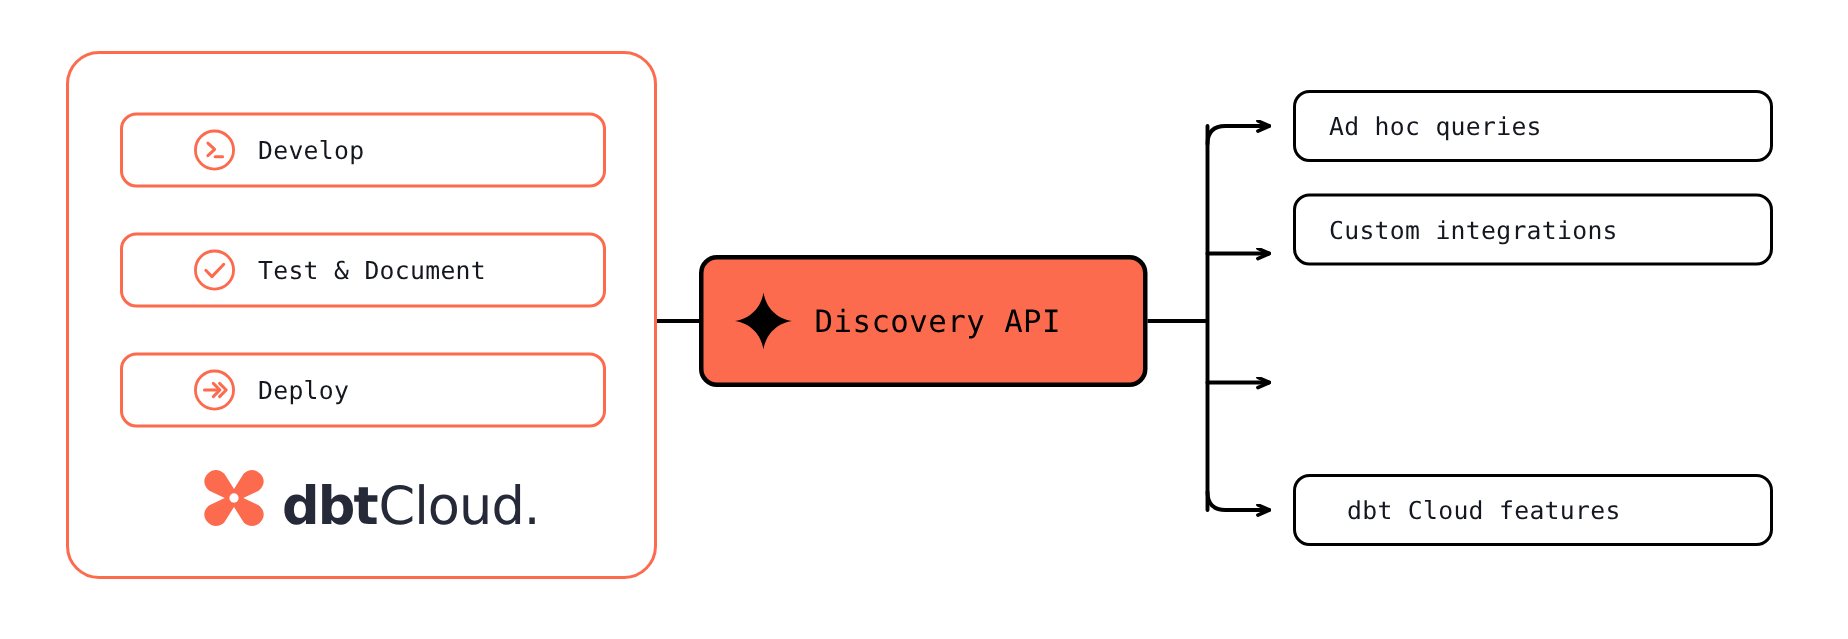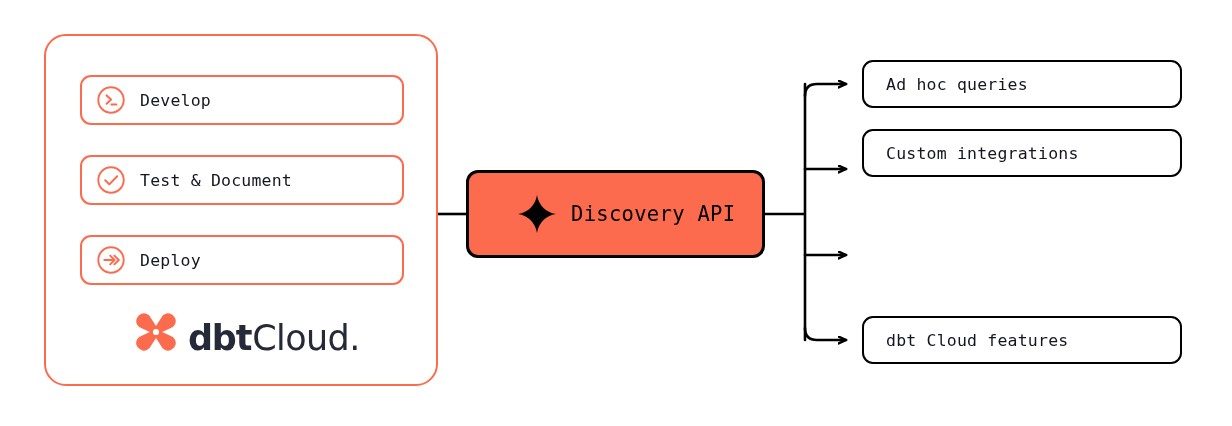--- a/index.html
+++ b/index.html
@@ -49,20 +49,21 @@
     position: absolute;
     left: 34px;
     width: 324px;
     height: 50px;
     border: 2px solid #FC6B4D;
     border-radius: 11px;
     box-sizing: border-box;
     background: #ffffff;
     display: flex;
     align-items: center;
+    padding-left: 32px;
   }
   .stage-item.s0 { top: 39px; }
   .stage-item.s1 { top: 119px; }
   .stage-item.s2 { top: 199px; }
 
   .stage-icon {
     width: 30px;
     height: 30px;
     margin-left: 14px;
     margin-right: 14px;
@@ -112,21 +113,20 @@
     left: 466px;
     top: 170px;
     width: 299px;
     height: 88px;
     background: #FC6B4D;
     border: 3px solid #000000;
     border-radius: 12px;
     box-sizing: border-box;
     display: flex;
     align-items: center;
-    padding-left: 28px;
   }
   .api-spark {
     width: 40px;
     height: 40px;
     margin-left: 20px;
     margin-right: 14px;
     flex: 0 0 auto;
     display: block;
   }
   .api-label {
@@ -145,21 +145,21 @@
     border: 2.5px solid #000000;
     border-radius: 11px;
     box-sizing: border-box;
     background: #ffffff;
     display: flex;
     align-items: center;
   }
   .consumer-box.c0 { top: 60px; }
   .consumer-box.c1 { top: 129px; }
   .consumer-box.c2 { top: 231px; }
-  .consumer-box.c3 { top: 316px; }
+  .consumer-box.c3 { top: 316px; padding-left: 12px; }
 
   .consumer-label {
     font-size: 16.5px;
     color: #14171F;
     letter-spacing: 0.2px;
     white-space: nowrap;
     margin-left: 22px;
   }
 </style>
 </head>

